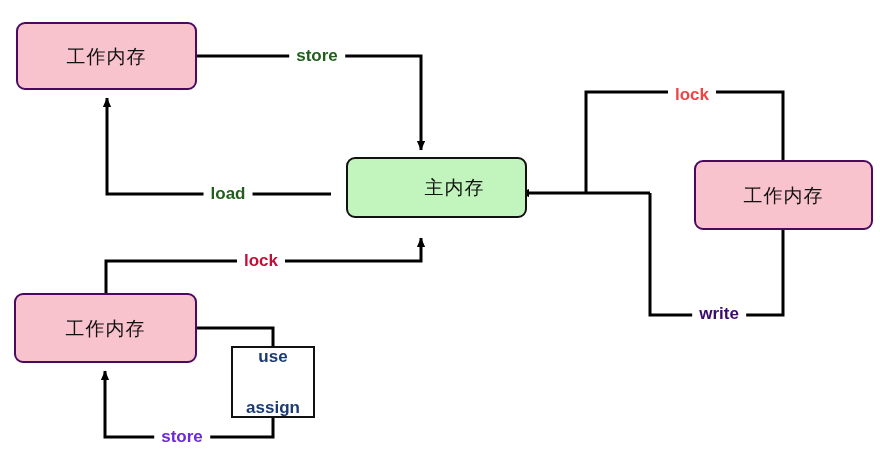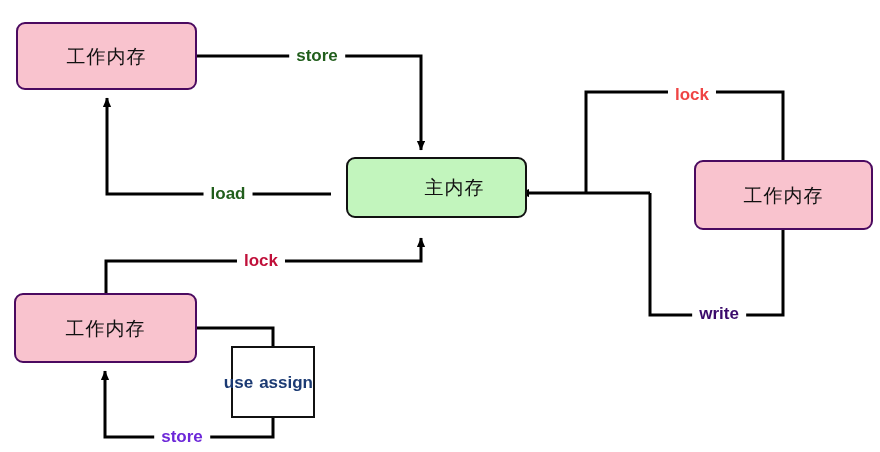--- a/index.html
+++ b/index.html
@@ -37,21 +37,22 @@
   }
   .node-main {
     background: #c2f5bd;
     border: 2.5px solid #111111;
     border-radius: 9px;
   }
   .node-ops {
     background: #ffffff;
     border: 2.5px solid #111111;
     border-radius: 0;
-    justify-content: flex-end;
+    flex-direction: column;
+    justify-content: space-between;
     gap: 6px;
   }
   .node-label-cn {
     font-size: 19px;
     color: #111111;
     letter-spacing: 1px;
     line-height: 1;
   }
   .ops-line {
     font-size: 17px;

